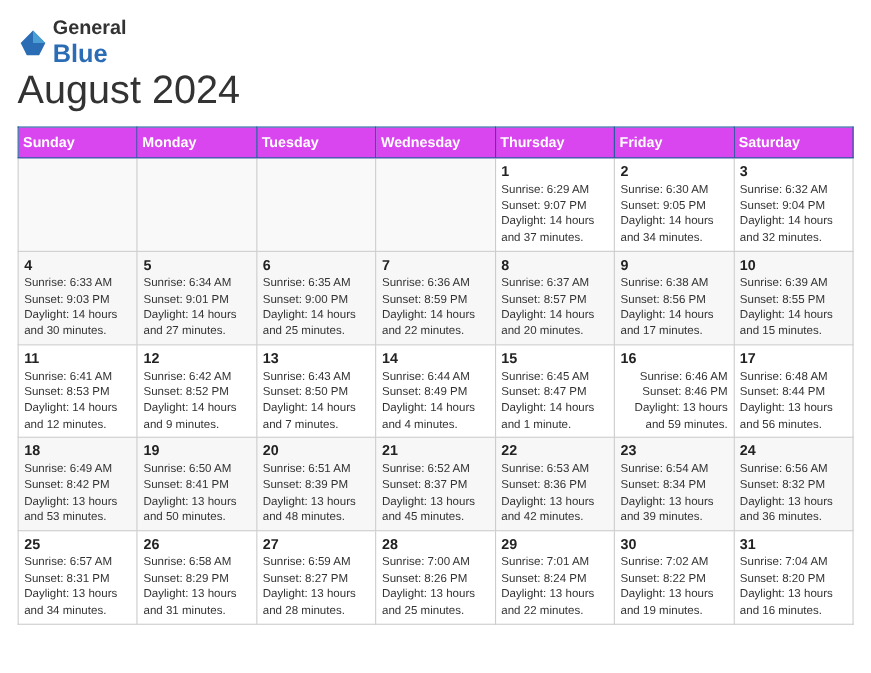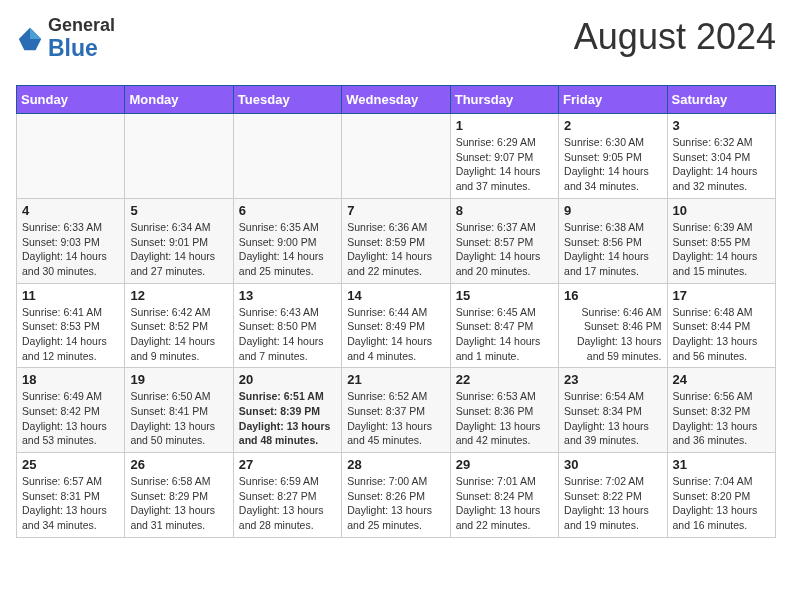--- a/index.html
+++ b/index.html
@@ -7,21 +7,22 @@
       font-family: Arial, sans-serif;
       background: #fff;
       width: 792px;
       min-height: 612px;
       padding: 16px;
     }
     .header {
       display: flex;
       justify-content: space-between;
       align-items: flex-start;
-      margin-bottom: 24px;
+      margin-bottom: 12px;
+      flex-direction: column;
     }
     .logo {
       display: flex;
       align-items: center;
       gap: 4px;
     }
     .logo-text {
       display: flex;
       flex-direction: column;
       line-height: 1.1;
@@ -41,21 +42,21 @@
     .location {
       font-size: 16px;
       color: #555;
     }
     table {
       width: 100%;
       border-collapse: collapse;
       table-layout: fixed;
     }
     thead th {
-      background-color: #8b5cf6;
+      background-color: #d946ef;
       color: #fff;
       font-size: 13px;
       font-weight: bold;
       padding: 6px 4px;
       text-align: left;
       border: 1px solid #1a5a9a;
     }
     tbody td {
       border: 1px solid #ccc;
       vertical-align: top;
@@ -128,21 +129,21 @@
         </td>
         <td>
           <div class="cell-day">2</div>
           <div class="cell-info" style="white-space: pre-line;">Sunrise: 6:30 AM
 Sunset: 9:05 PM
 Daylight: 14 hours and 34 minutes.</div>
         </td>
         <td>
           <div class="cell-day">3</div>
           <div class="cell-info" style="white-space: pre-line;">Sunrise: 6:32 AM
-Sunset: 3:04 PM
+Sunset: 9:04 PM
 Daylight: 14 hours and 32 minutes.</div>
         </td>
       </tr>
       <tr>
         <td>
           <div class="cell-day">4</div>
           <div class="cell-info" style="white-space: pre-line;">Sunrise: 6:33 AM
 Sunset: 9:03 PM
 Daylight: 14 hours and 30 minutes.</div>
         </td>
@@ -235,21 +236,21 @@
 Daylight: 13 hours and 53 minutes.</div>
         </td>
         <td>
           <div class="cell-day">19</div>
           <div class="cell-info" style="white-space: pre-line;">Sunrise: 6:50 AM
 Sunset: 8:41 PM
 Daylight: 13 hours and 50 minutes.</div>
         </td>
         <td>
           <div class="cell-day">20</div>
-          <div class="cell-info" style="white-space: pre-line; font-weight: bold;">Sunrise: 6:51 AM
+          <div class="cell-info" style="white-space: pre-line;">Sunrise: 6:51 AM
 Sunset: 8:39 PM
 Daylight: 13 hours and 48 minutes.</div>
         </td>
         <td>
           <div class="cell-day">21</div>
           <div class="cell-info" style="white-space: pre-line;">Sunrise: 6:52 AM
 Sunset: 8:37 PM
 Daylight: 13 hours and 45 minutes.</div>
         </td>
         <td>

